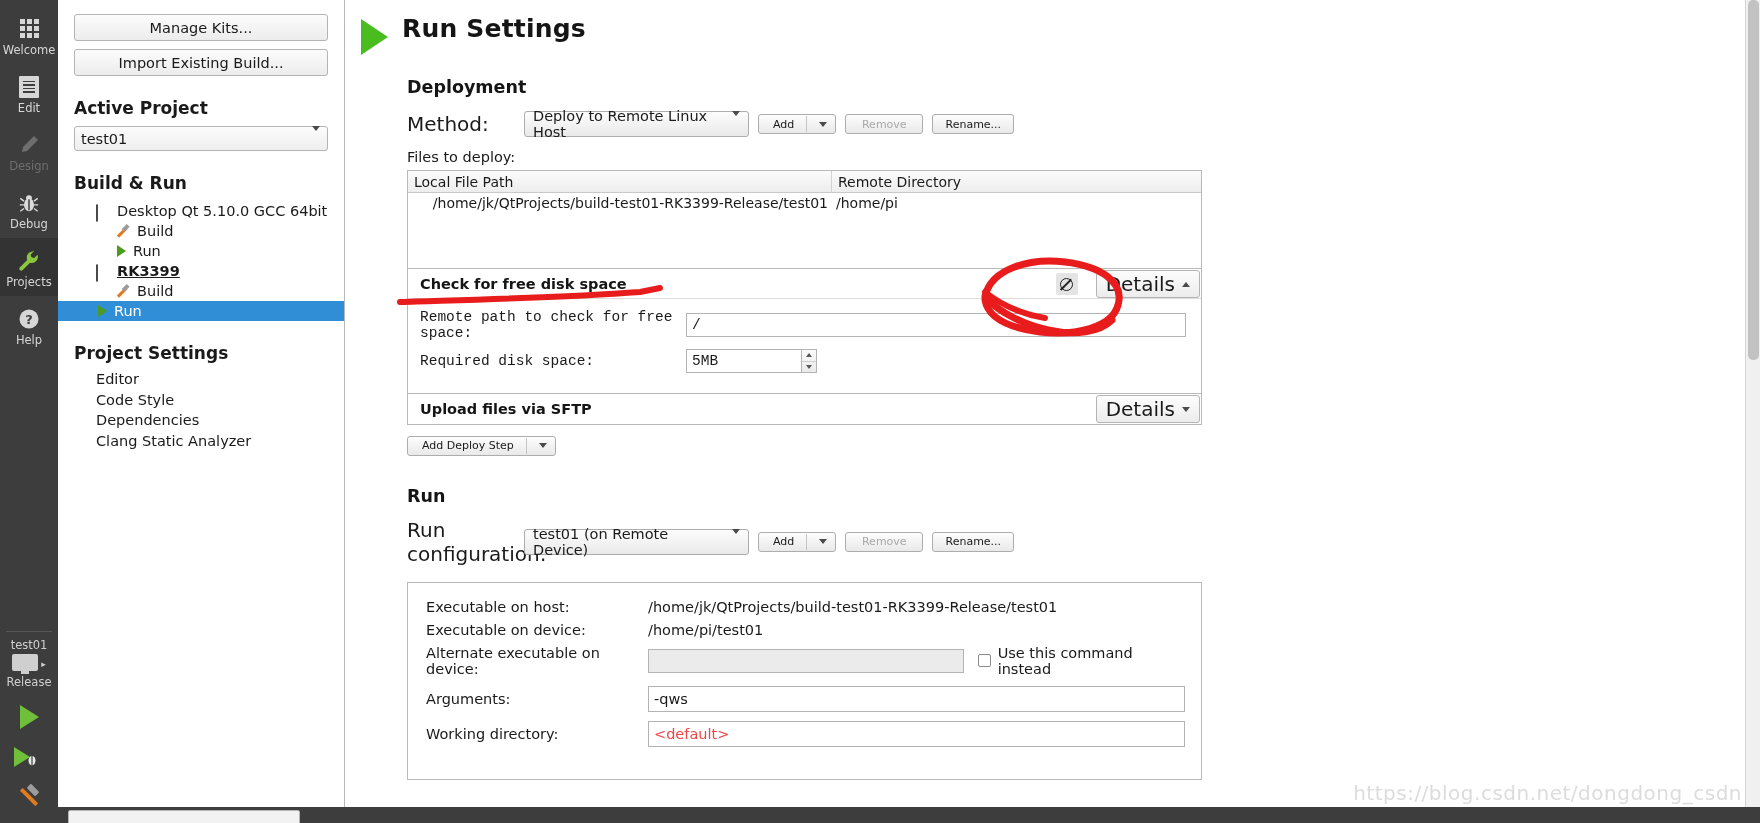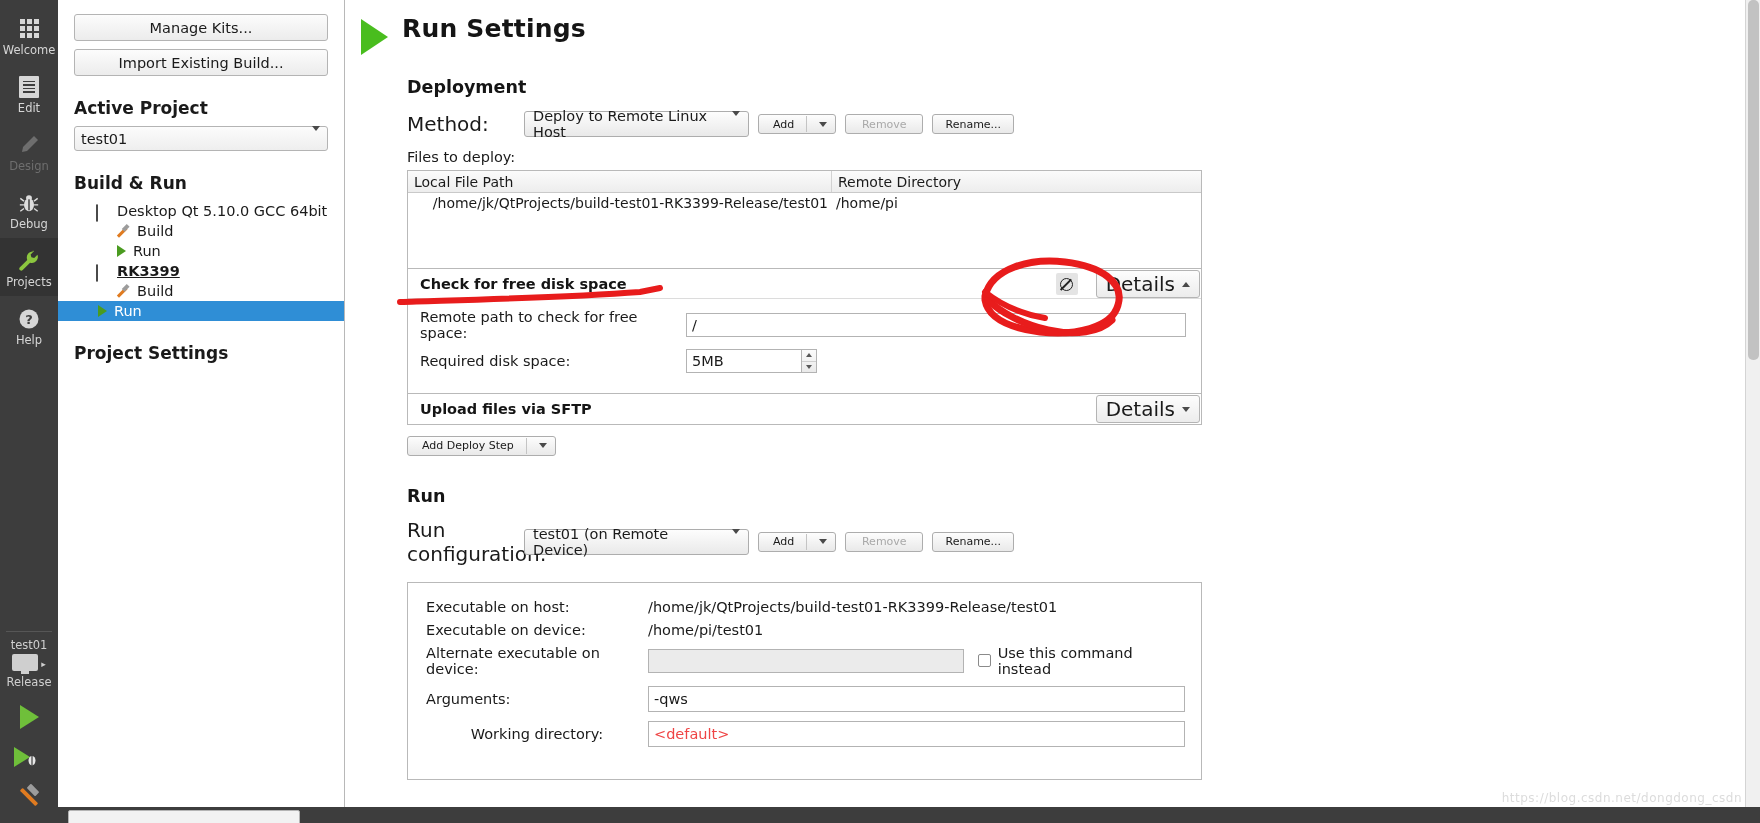--- a/index.html
+++ b/index.html
@@ -210,21 +210,21 @@
   .nosign:after {
     content:""; position:absolute; width:1.6px; height:15px; background:#222;
     left:4.2px; top:-1.5px; transform:rotate(45deg);
   }
   .details-btn {
     height:28px; padding:0 9px; display:flex; align-items:center; gap:7px;
     background:linear-gradient(to bottom,#fdfdfd,#ececec);
     border:1px solid #b4b4b4; border-radius:3px; font-size:20px; color:#1a1a1a;
     margin-right:1px;
   }
-  .step-body { padding:10px 12px 12px 12px; }
+  .step-body { padding:10px 12px 12px 12px;font-family:Liberation Mono, monospace; }
   .frow { display:flex; align-items:center; gap:8px; margin-bottom:8px; }
   .frow .fl { font-size:14.5px; color:#1a1a1a; }
   .tinput {
     height:24px; border:1px solid #b3b3b3; background:#ffffff;
     font-size:14.5px; padding:0 5px; color:#1a1a1a;
     display:flex; align-items:center; font-family:inherit;
   }
   .tinput.ro { background:#ebebeb; }
   .tinput .ph { color:#ef4444; }
   .spin { display:flex; align-items:stretch; }
@@ -263,21 +263,21 @@
     background:#3d3d3d; z-index:40;
   }
   .bottombar .tabstub {
     position:absolute; left:68px; top:3px; width:232px; height:16px;
     background:#f2f2f2; border:1px solid #b4b4b4; border-radius:2px 2px 0 0;
   }
 
   
   .watermark {
     position:absolute; right:18px; bottom:18px;
-    font-size:12px; color:#dcdcdc; letter-spacing:.5px;
+    font-size:20px; color:#dcdcdc; letter-spacing:.5px;
     z-index:30; white-space:nowrap;
   }
 
   
   .annot { position:absolute; left:0; top:0; width:1760px; height:823px; pointer-events:none; z-index:50; }
 </style>
 </head>
 <body>
 
 <div id="app">
@@ -436,20 +436,26 @@
         <span>Build</span>
       </div>
 
       <div class="tree-row lvl2 selected">
         <span class="mini-tri"></span>
         <span>Run</span>
       </div>
     </div>
 
     <div class="section-title">Project Settings</div>
+    <div class="settings-list">
+      <div class="settings-item">Editor</div>
+      <div class="settings-item">Code Style</div>
+      <div class="settings-item">Dependencies</div>
+      <div class="settings-item">Clang Static Analyzer</div>
+    </div>
   </div>
 
   <div class="main">
 
     <div class="page-head">
       <div class="tri"></div>
       <div class="page-title">Run Settings</div>
     </div>
 
     <div class="content">
@@ -586,21 +592,21 @@
           </div>
           <span class="cbox" style="margin-left:14px;"></span>
           <span class="gv">Use this command instead</span>
         </div>
         <div class="grow" style="margin-bottom:9px;">
           <span class="gl">Arguments:</span>
           <div class="tinput" style="width:537px;height:26px;">
             <span>-qws</span>
           </div>
         </div>
-        <div class="grow" style="margin-bottom:16px;text-align:center;">
+        <div class="grow" style="margin-bottom:16px;">
           <span class="gl">Working directory:</span>
           <div class="tinput" style="width:537px;height:26px;">
             <span class="ph">&lt;default&gt;</span>
           </div>
         </div>
       </div>
 
       <div class="h2dbg">Debugger Settings</div>
 
     </div>

